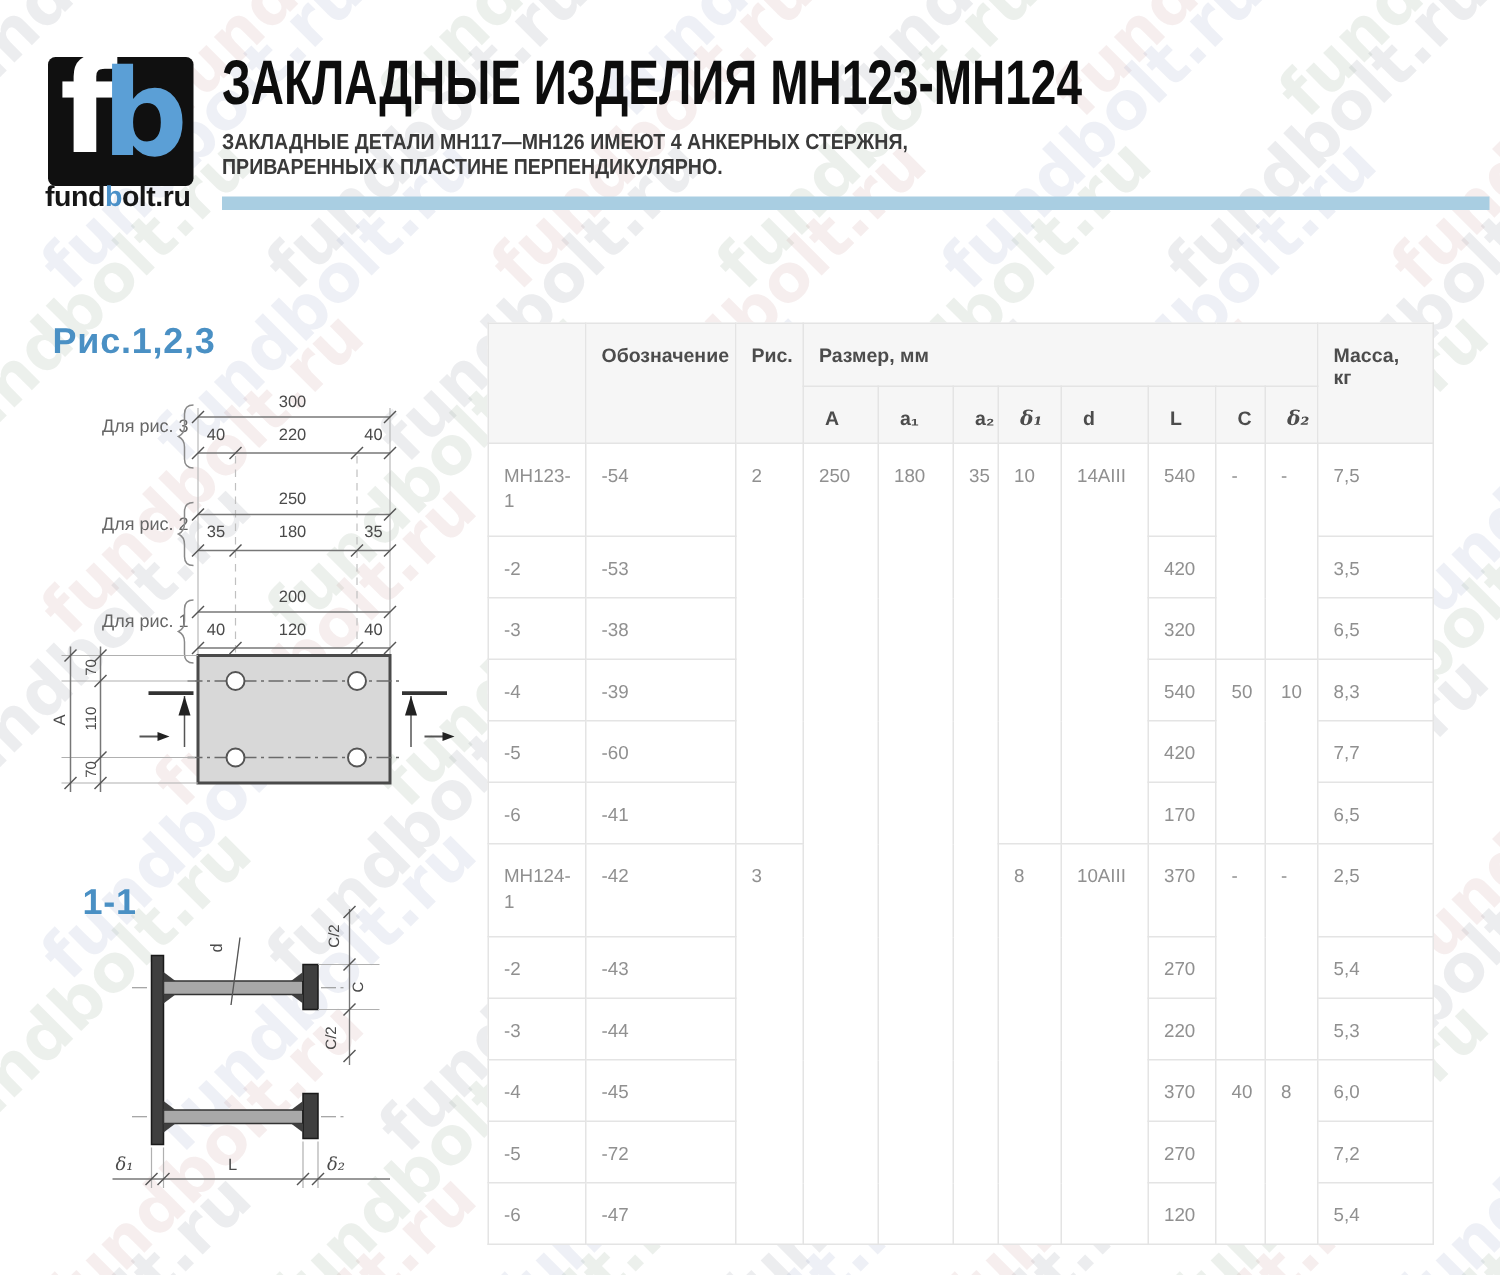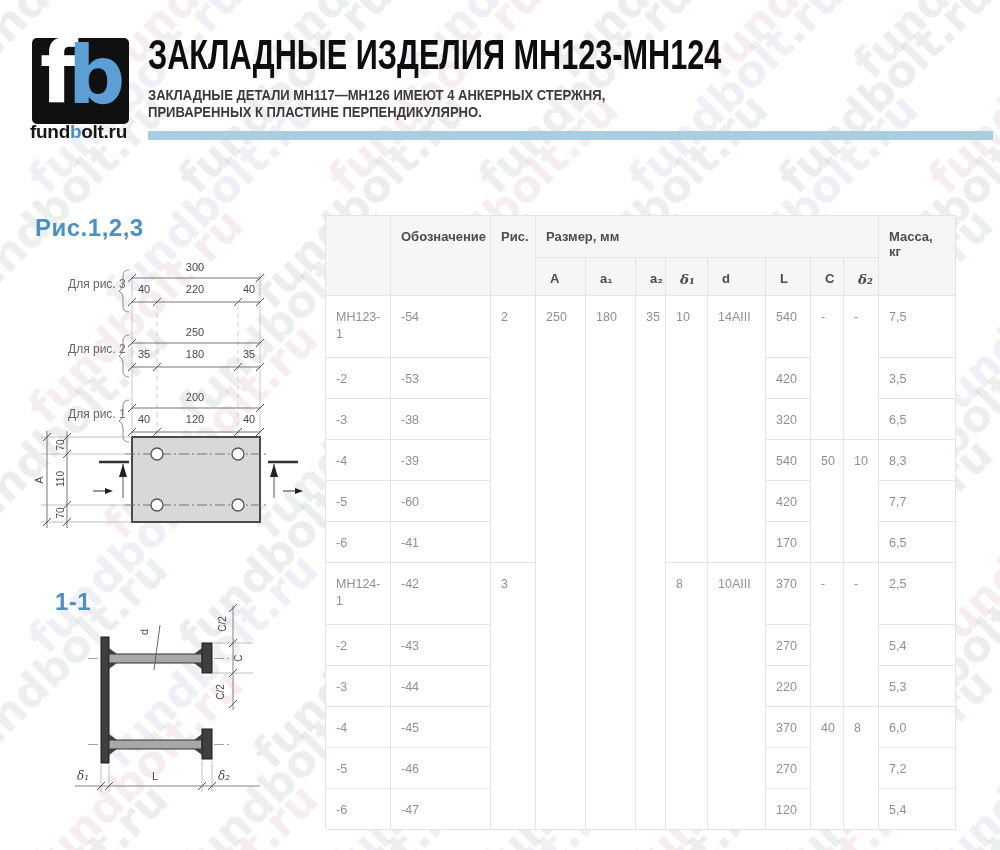--- a/index.html
+++ b/index.html
@@ -472,21 +472,21 @@
       <tr>
         <td>-4</td>
         <td>-45</td>
         <td>370</td>
         <td rowspan="3">40</td>
         <td rowspan="3">8</td>
         <td>6,0</td>
       </tr>
       <tr>
         <td>-5</td>
-        <td>-46</td>
+        <td>-72</td>
         <td>270</td>
         <td>7,2</td>
       </tr>
       <tr>
         <td>-6</td>
         <td>-47</td>
         <td>120</td>
         <td>5,4</td>
       </tr>
     </tbody>

